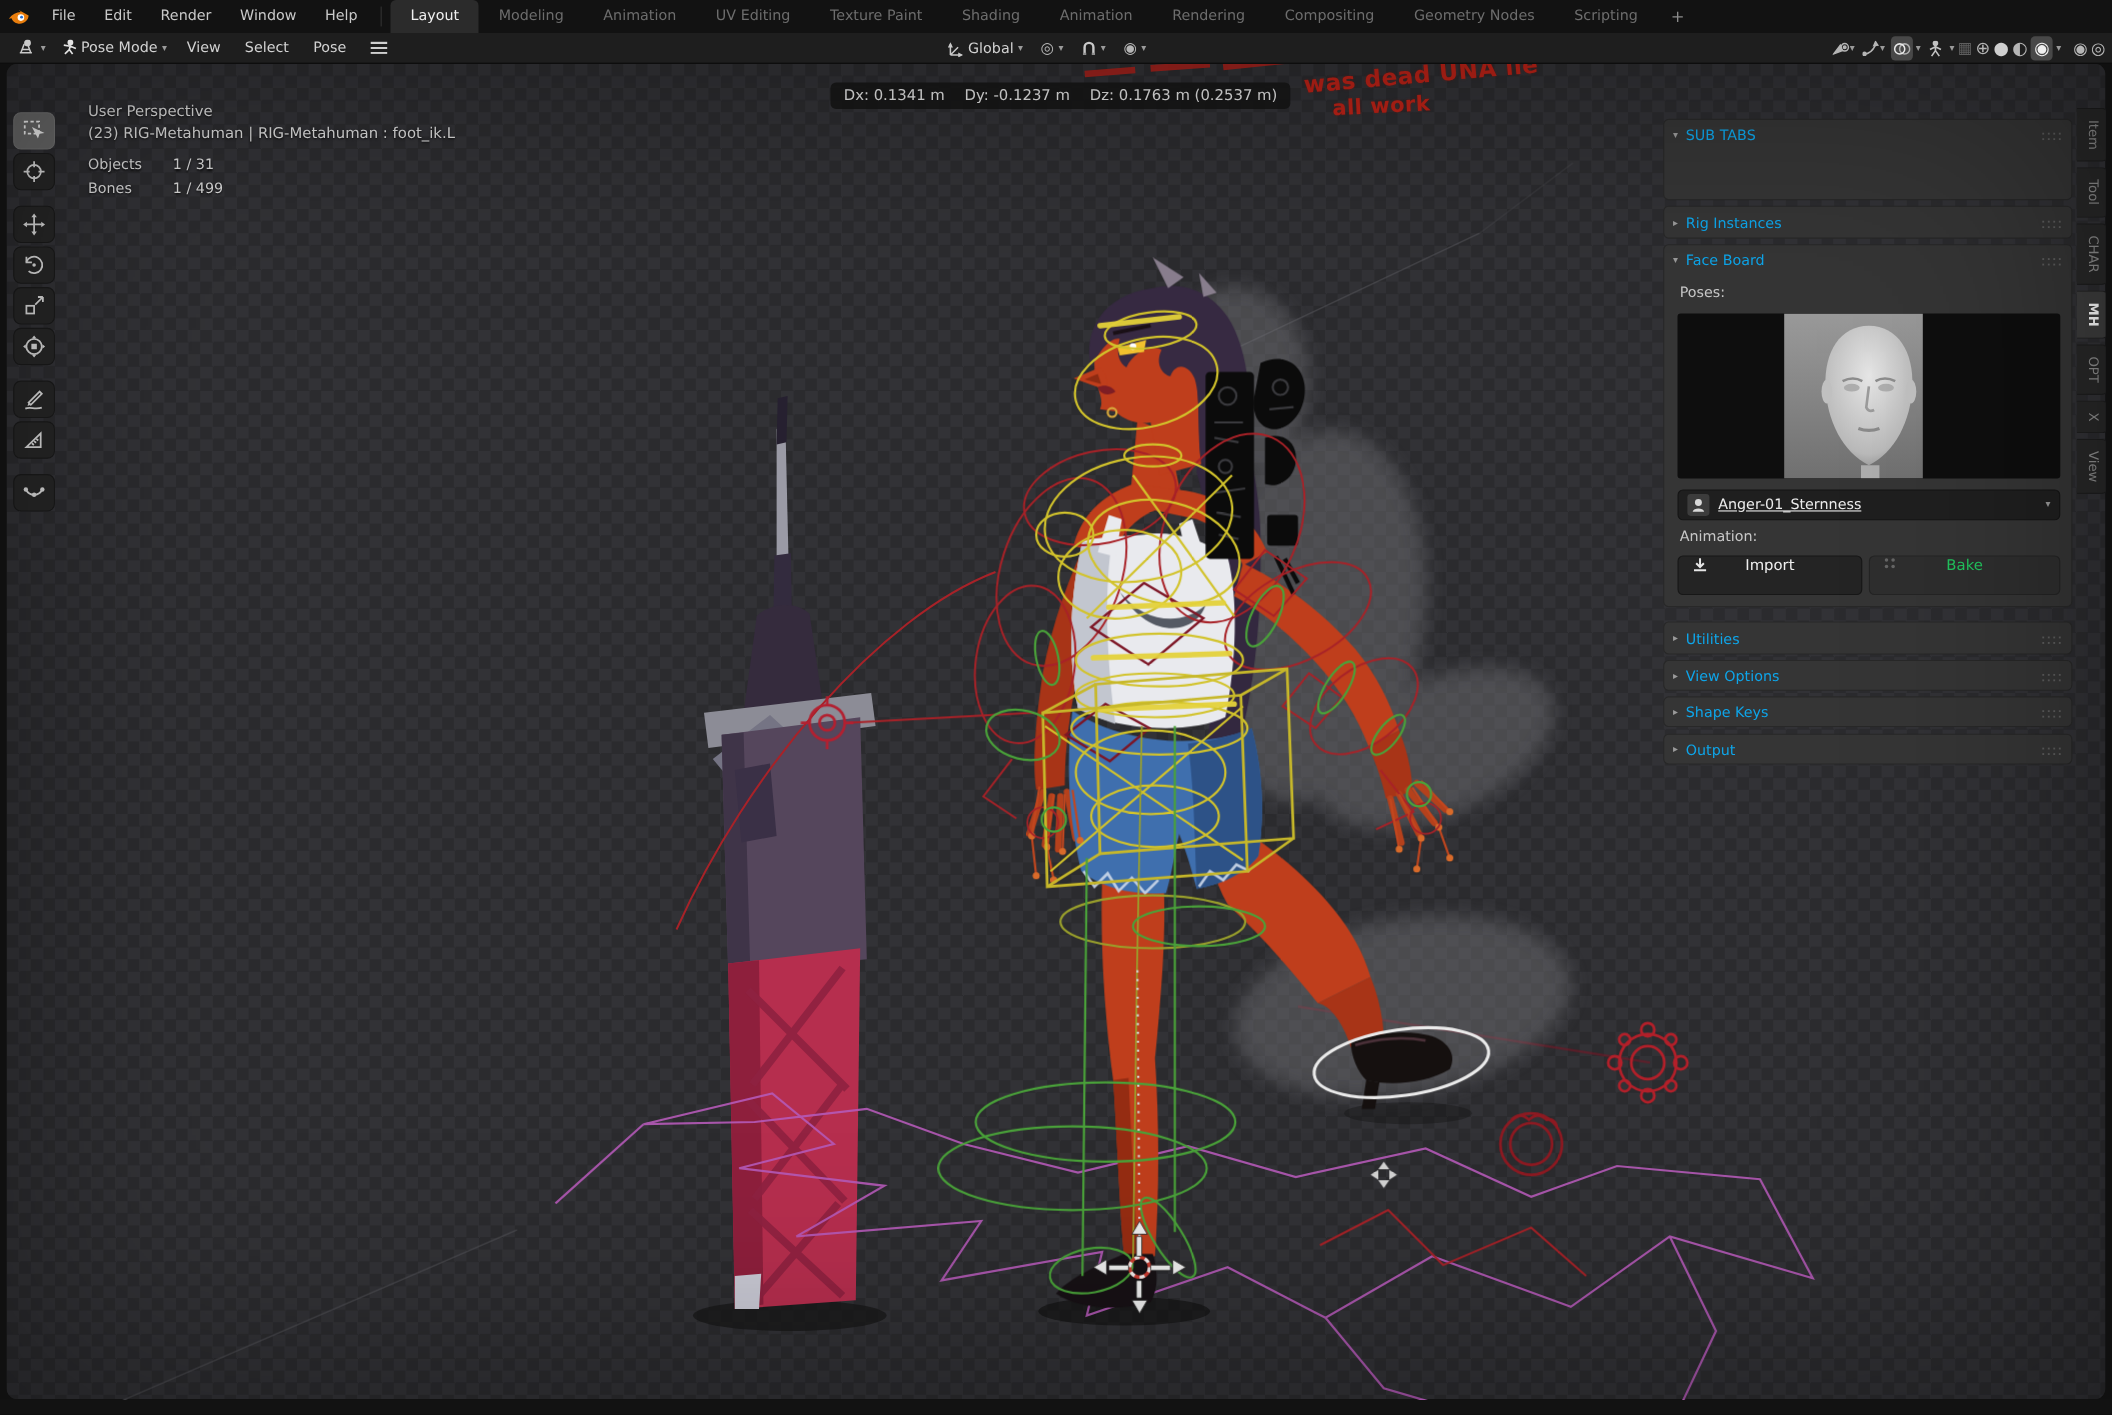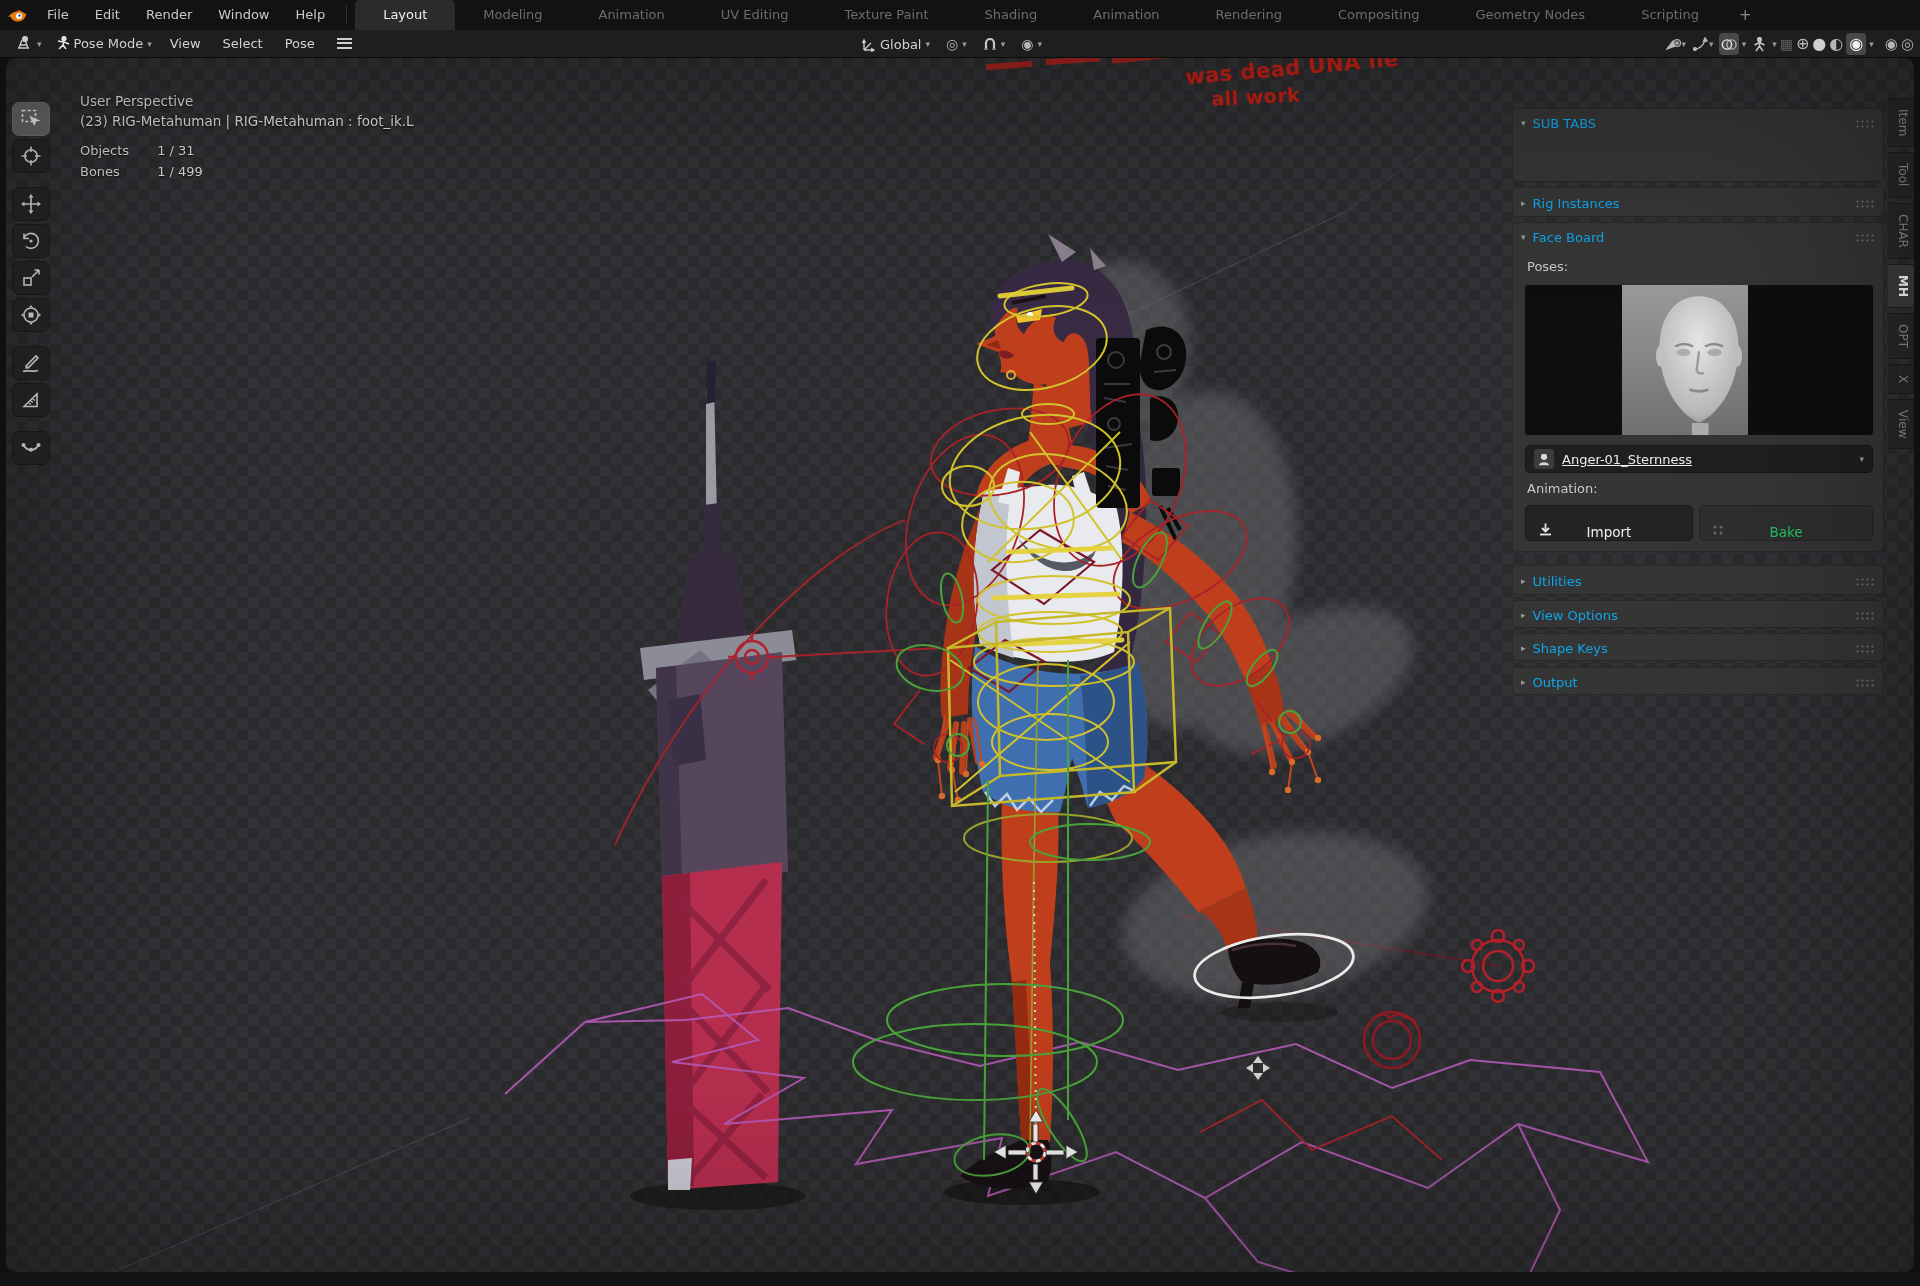--- a/index.html
+++ b/index.html
@@ -7,21 +7,21 @@
               font-family:"DejaVu Sans", sans-serif; }
   .noselect { user-select:none; }
 
   
   #menubar { position:absolute; left:0; top:0; width:1920px; height:30px;
              background:#121212; display:flex; align-items:center; z-index:40;
              color:#c9c9c9; font-size:13px; }
   #menubar .logo { width:34px; display:flex; justify-content:center; }
   #menubar .menu-item { padding:0 13px; line-height:30px; cursor:default; }
   #menubar .sep { width:1px; height:18px; background:#333; margin:0 8px; }
-  .ws-tab { padding:0 28px; line-height:30px; color:#6d6d6d; }
+  .ws-tab { padding:0 18px; line-height:30px; color:#6d6d6d; }
   .ws-tab.active { background:#2b2b2b; color:#efefef; border-radius:5px 5px 0 0; }
   .ws-add { padding:0 12px; color:#8a8a8a; font-size:15px; }
 
   
   #vheader { position:absolute; left:0; top:30px; width:1920px; height:28px;
              background:#1e1e1e; border-bottom:1px solid #0b0b0b;
              display:flex; align-items:center; z-index:40;
              color:#d2d2d2; font-size:13px; }
   #vheader .hgrp { display:flex; align-items:center; gap:2px; }
   #vheader .hbtn { display:flex; align-items:center; gap:4px; padding:2px 6px;
@@ -104,21 +104,21 @@
                    background:linear-gradient(#9a9a9a, #707070); }
   #pose-img svg { position:absolute; left:50%; top:4px; transform:translateX(-50%); }
   #pose-select { position:absolute; left:12px; top:222px; width:348px; height:28px;
                  background:#1f1f1f; border:1px solid #151515; border-radius:5px;
                  display:flex; align-items:center; gap:8px; padding:0 8px; }
   #pose-select .thumb { width:20px; height:20px; background:#3c3c3c; border-radius:3px;
                         display:flex; align-items:center; justify-content:center; }
   #pose-select .ptxt { flex:1; color:#ececec;text-decoration:underline; }
   #anim-label { position:absolute; left:14px; top:258px; }
   .act-btn { position:absolute; top:282px; height:36px; border-radius:5px;
-             display:flex; align-items:flex-end; justify-content:center; gap:8px;
+             display:flex; align-items:flex-start; justify-content:center; gap:8px;
              font-size:13.5px; }
   #btn-import { left:12px; width:168px; background:#242424; border:1px solid #171717;
                 color:#efefef; }
   #btn-import .dl { position:absolute; left:12px; }
   #btn-bake { left:186px; width:174px; background:#2e2e2e; border:1px solid #242424;
               color:#22c55e; }
 
   
   #vtabs { position:absolute; left:1882px; top:40px; width:28px; z-index:27;
            display:flex; flex-direction:column; gap:5px; }
@@ -636,20 +636,25 @@
         <td class="val">1 / 31</td>
       </tr>
       <tr>
         <td>Bones</td>
         <td class="val">1 / 499</td>
       </tr>
     </tbody>
       </table>
   </div>
 
+  <div id="readout">
+    <span>Dx: 0.1341 m</span>
+    <span>Dy: -0.1237 m</span>
+    <span>Dz: 0.1763 m (0.2537 m)</span>
+  </div>
 
   <div id="annot">
     <div class="a1">was dead UNA lle</div>
     <div class="a2">all work</div>
   </div>
 
   <div id="npanel">
 
     <div class="panel" style="top:0; height:74px;">
       <div class="phead">

